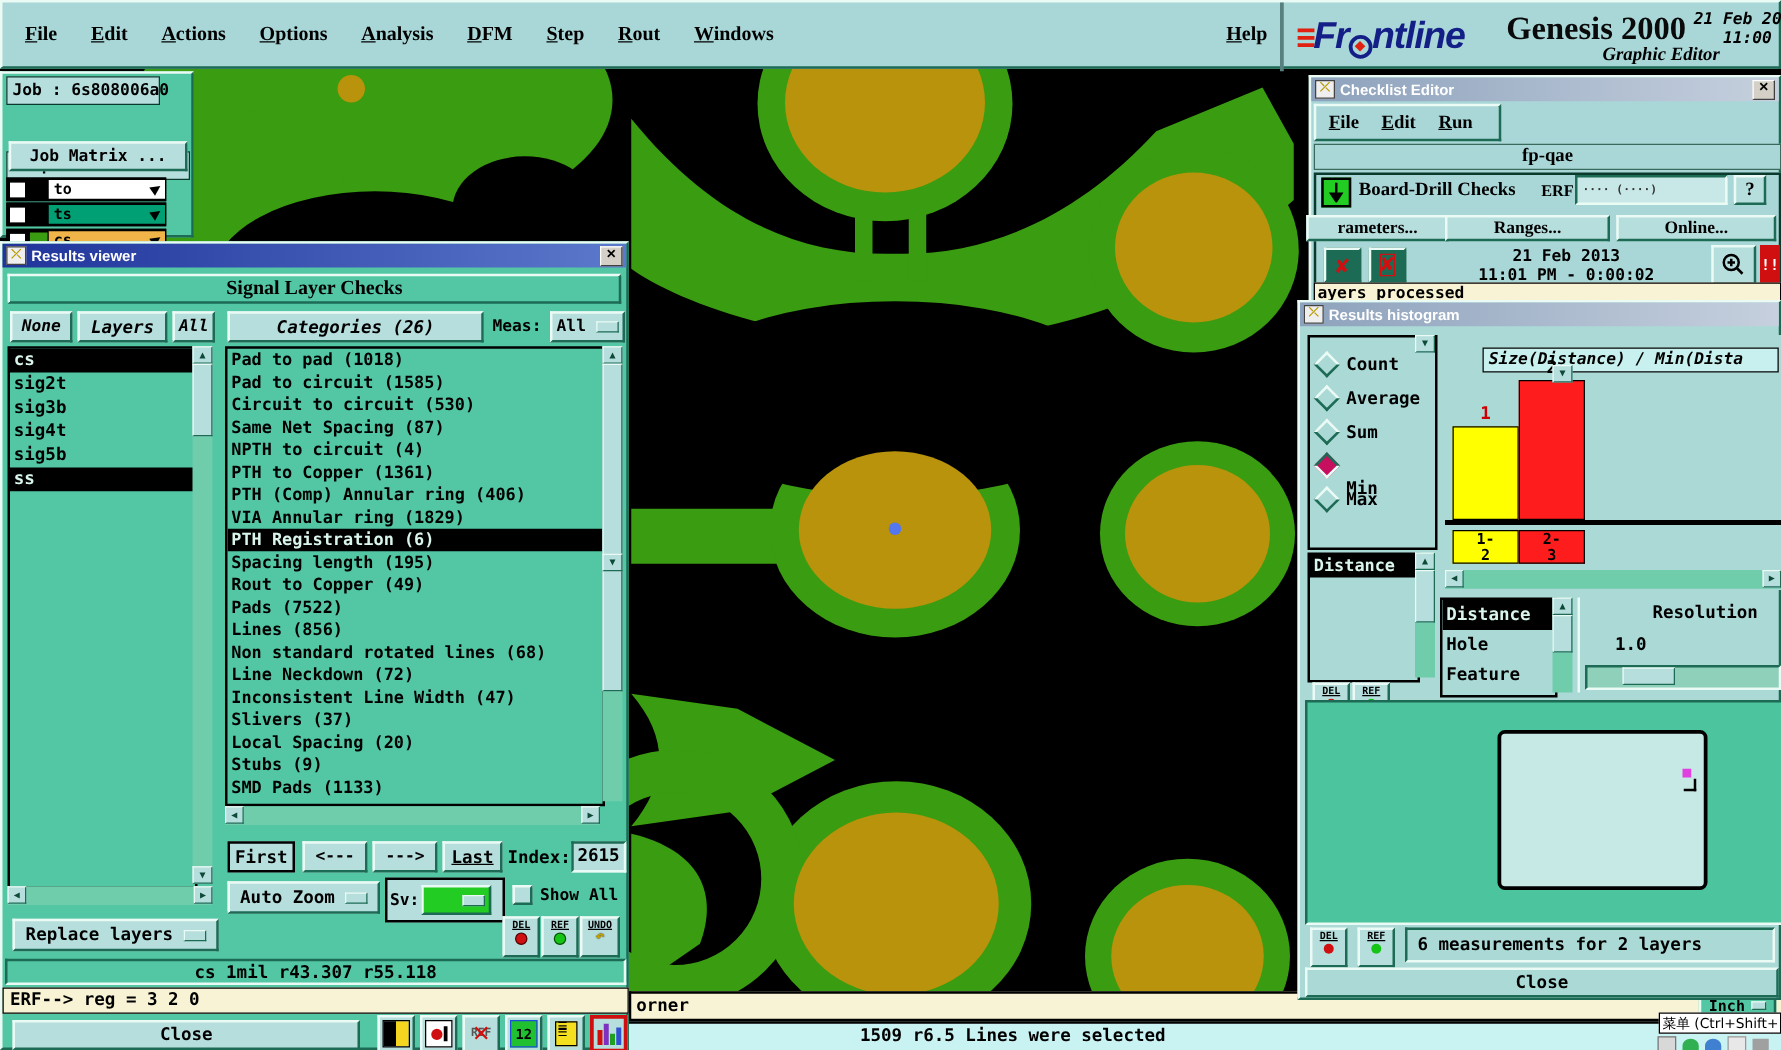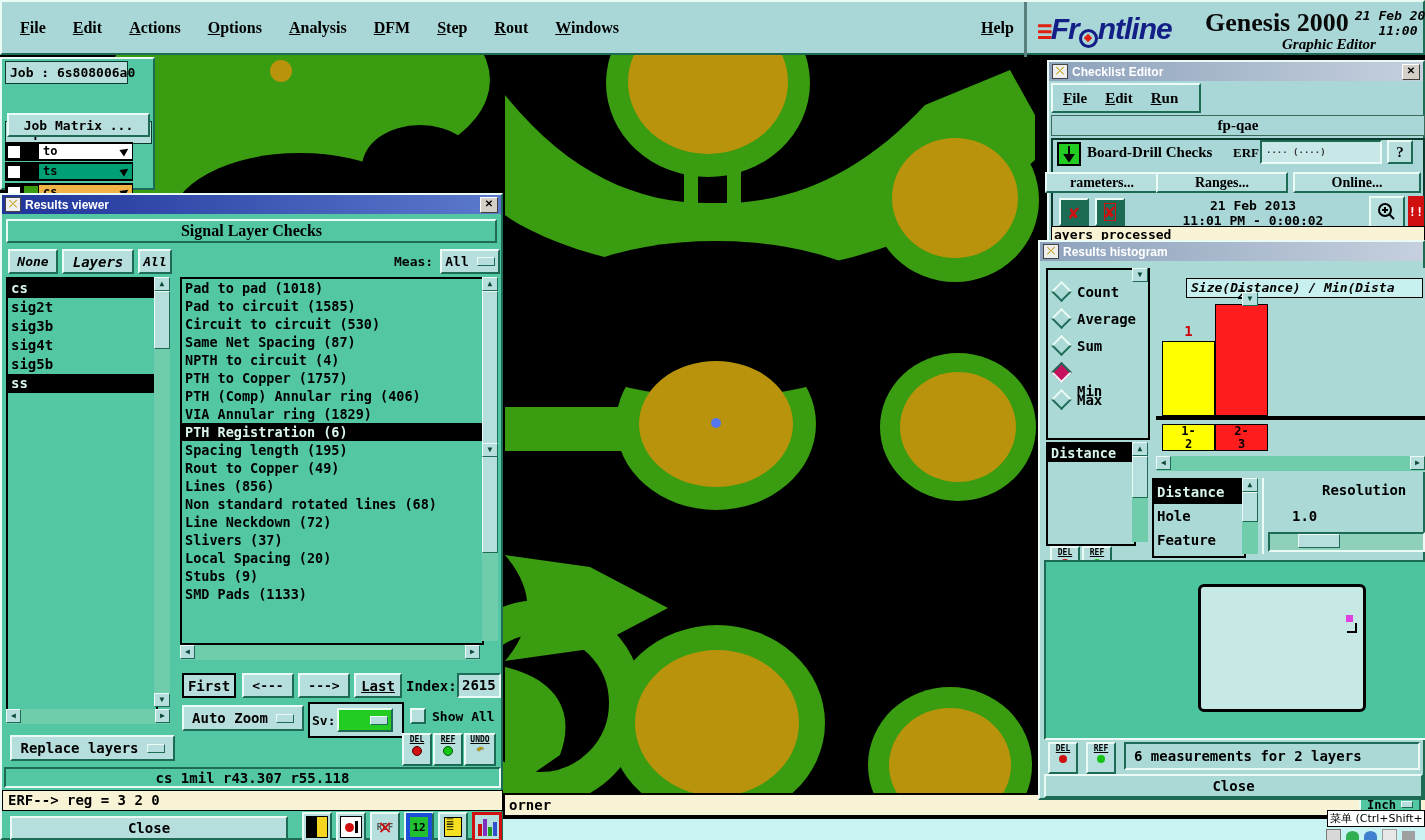--- a/index.html
+++ b/index.html
@@ -137,20 +137,21 @@
   <div class="tb tb-active">
     <span class="tbicon">⤫</span>
     <span>Results viewer</span>
     <span class="xbtn">✕</span>
   </div>
   <div class="abs teal raised btn serif" style="left:4px;top:24px;width:491px;height:24px;font-size:16px;">Signal Layer Checks</div>
 
   <div class="abs lt raised btn mono" style="left:6px;top:54px;width:50px;height:25px;font-style:italic;font-size:13px;">None</div>
   <div class="abs lt raised btn mono" style="left:60px;top:54px;width:72px;height:25px;font-style:italic;font-size:14px;">Layers</div>
   <div class="abs lt raised btn mono" style="left:136px;top:54px;width:34px;height:25px;font-style:italic;font-size:13px;">All</div>
+  <div class="abs lt raised btn mono" style="left:180px;top:54px;width:205px;height:25px;font-style:italic;font-size:14px;">Categories (26)</div>
   <div class="abs mono" style="left:392px;top:59px;font-size:13px;">Meas:</div>
   <div class="abs lt raised btn mono" style="left:438px;top:54px;width:60px;height:25px;font-size:13px;">
       <span>All</span>
       <span class="motif-dash"></span>
     </div>
 
   <div id="rv-layers" class="abs listbox blk" style="left:4px;top:82px;width:148px;height:430px;">
       <div class="mono li sel" style="height: 19px; line-height: 19px; font-size: 14px;">cs</div>
       <div class="mono li" style="height: 19px; line-height: 19px; font-size: 14px;">sig2t</div>
       <div class="mono li" style="height: 19px; line-height: 19px; font-size: 14px;">sig3b</div>
@@ -167,29 +168,31 @@
     <div class="sb-arr" style="float:left;width:13px;">◀</div>
       <div class="sb-arr" style="float:right;width:13px;">▶</div>
   </div>
 
   <div id="rv-cats" class="abs listbox blk" style="left:178px;top:82px;width:300px;height:364px;">
       <div class="mono li">Pad to pad (1018)</div>
       <div class="mono li">Pad to circuit (1585)</div>
       <div class="mono li">Circuit to circuit (530)</div>
       <div class="mono li">Same Net Spacing (87)</div>
       <div class="mono li">NPTH to circuit (4)</div>
-      <div class="mono li">PTH to Copper (1757)</div>
+      <div class="mono li">PTH to Copper (1361)</div>
       <div class="mono li">PTH (Comp) Annular ring (406)</div>
       <div class="mono li">VIA Annular ring (1829)</div>
       <div class="mono li sel">PTH Registration (6)</div>
       <div class="mono li">Spacing length (195)</div>
       <div class="mono li">Rout to Copper (49)</div>
+      <div class="mono li">Pads (7522)</div>
       <div class="mono li">Lines (856)</div>
       <div class="mono li">Non standard rotated lines (68)</div>
       <div class="mono li">Line Neckdown (72)</div>
+      <div class="mono li">Inconsistent Line Width (47)</div>
       <div class="mono li">Slivers (37)</div>
       <div class="mono li">Local Spacing (20)</div>
       <div class="mono li">Stubs (9)</div>
       <div class="mono li">SMD Pads (1133)</div>
     </div>
   <div class="abs vsb" style="left:480px;top:82px;width:16px;height:364px;">
     <div class="sb-arr">▲</div>
       <div class="sb-thumb" style="height:260px;"></div>
       <div class="sb-arr" style="position:absolute;bottom:184px;width:14px;">▼</div>
   </div>
@@ -250,21 +253,21 @@
         <span style="display:flex;width:20px;height:20px;background:#fff;border:1px solid #000;align-items:center;justify-content:center;">
           <span style="width:9px;height:9px;border-radius:50%;background:#d01010;"></span>
           <span style="width:3px;height:12px;background:#000;margin-left:1px;"></span>
         </span>
       </div>
     <div class="lt raised icon30 btn" style="position:relative;">
         <span class="mono" style="font-size:9px;color:#555;">REF</span>
         <span style="position:absolute;color:#d01010;font-size:22px;line-height:22px;font-weight:bold;">✕</span>
       </div>
     <div class="lt raised icon30 btn">
-        <span class="mono" style="display:flex;width:20px;height:20px;background:#20c030;border:4px solid #1d4ed8;font-size:11px;color:#000;align-items:center;justify-content:center;">12</span>
+        <span class="mono" style="display:flex;width:20px;height:20px;background:#20c030;border:1px solid #1d4ed8;font-size:11px;color:#000;align-items:center;justify-content:center;">12</span>
       </div>
     <div class="lt raised icon30 btn">
         <span style="display:block;width:18px;height:20px;background:#f5e020;border:1px solid #000;font-size:9px;line-height:5px;color:#000;padding:2px 1px;box-sizing:border-box;">☰<br>☰</span>
       </div>
     <div class="icon30 btn" style="background:#b6dedd;border:3px solid #d01010;">
         <span style="display:flex;align-items:flex-end;gap:1px;height:18px;">
           <span style="width:4px;height:12px;background:#d01010;"></span>
           <span style="width:4px;height:17px;background:#8030c0;"></span>
           <span style="width:4px;height:9px;background:#20a020;"></span>
           <span style="width:4px;height:14px;background:#3050d0;"></span>
@@ -417,20 +420,21 @@
 </div>
 
 <div class="abs mono" style="left:503px;top:793px;width:922px;height:24px;background:#f8f3d4;border:2px solid #000;border-right:none;font-size:14px;line-height:20px;padding-left:4px;box-sizing:border-box;z-index:2;">
   <span>orner</span>
   <span class="abs teal raised btn mono" style="right:4px;top:1px;width:62px;height:17px;font-size:12px;">
       <span>Inch</span>
       <span class="motif-dash" style="width:10px;height:5px;margin-left:5px;"></span>
     </span>
 </div>
 <div class="abs mono" style="left:503px;top:817px;width:922px;height:23px;background:#c9f2f2;border-top:2px solid #000;font-size:14px;line-height:20px;box-sizing:border-box;z-index:2;">
+  <span class="abs" style="left:185px;">1509 r6.5 Lines were selected</span>
   <span class="abs" style="right:10px;top:10px;display:flex;gap:5px;align-items:flex-end;">
     <span style="width:13px;height:11px;background:#d8d8d8;border:1px solid #777;"></span>
     <span style="width:13px;height:11px;background:#30b050;border-radius:50% 50% 0 0;"></span>
     <span style="width:13px;height:11px;background:#4080d0;border-radius:50% 50% 0 0;"></span>
     <span style="width:13px;height:11px;background:#e8e8e8;border:1px solid #999;"></span>
     <span style="width:13px;height:11px;background:#a0a0a0;"></span>
   </span>
 </div>
 <div class="abs" style="left:1327px;top:810px;width:98px;height:17px;background:#fff;border:1px solid #000;font-family:'DejaVu Sans',sans-serif;font-size:11px;line-height:15px;padding-left:2px;box-sizing:border-box;white-space:nowrap;overflow:hidden;z-index:8;">菜单 (Ctrl+Shift+</div>
 

